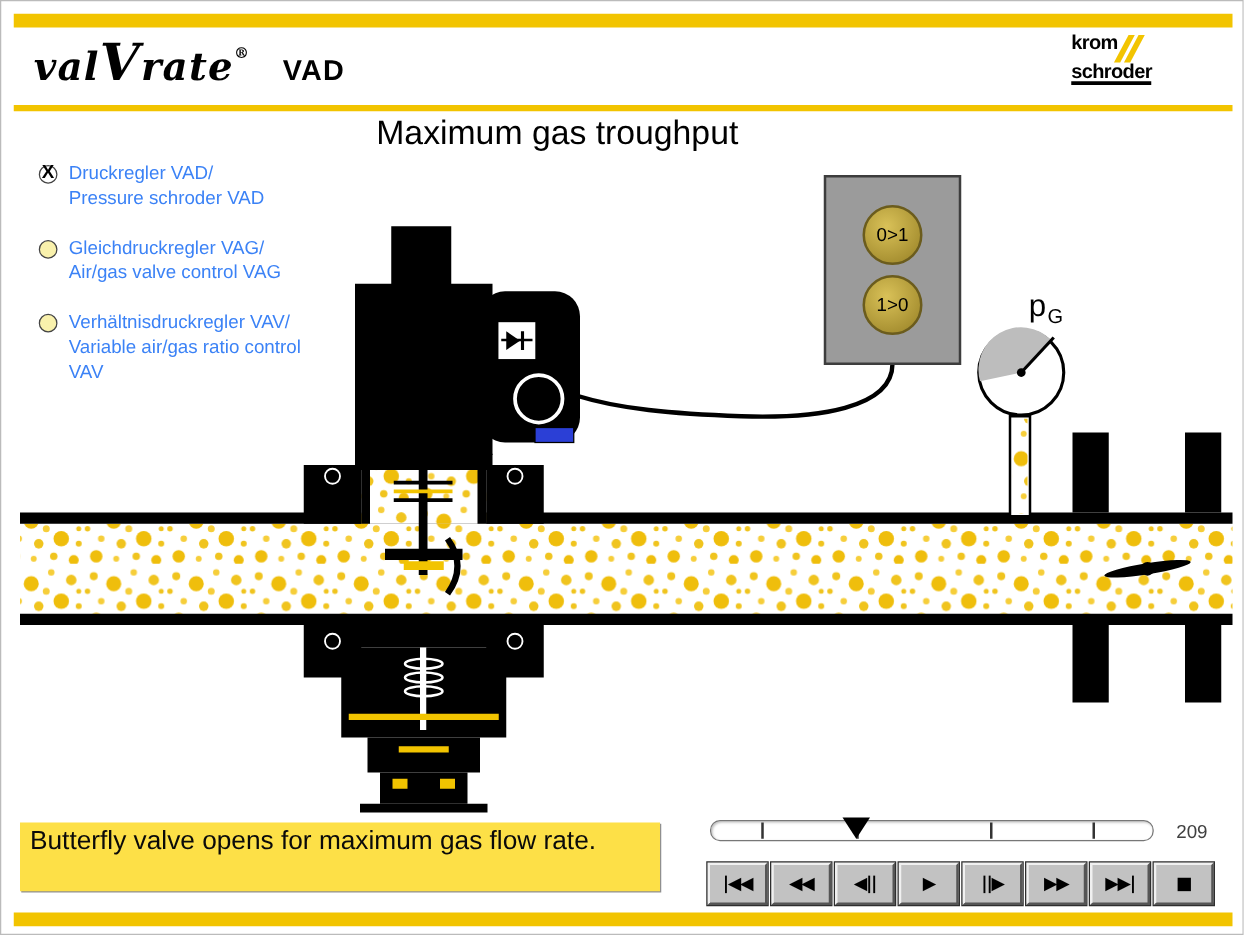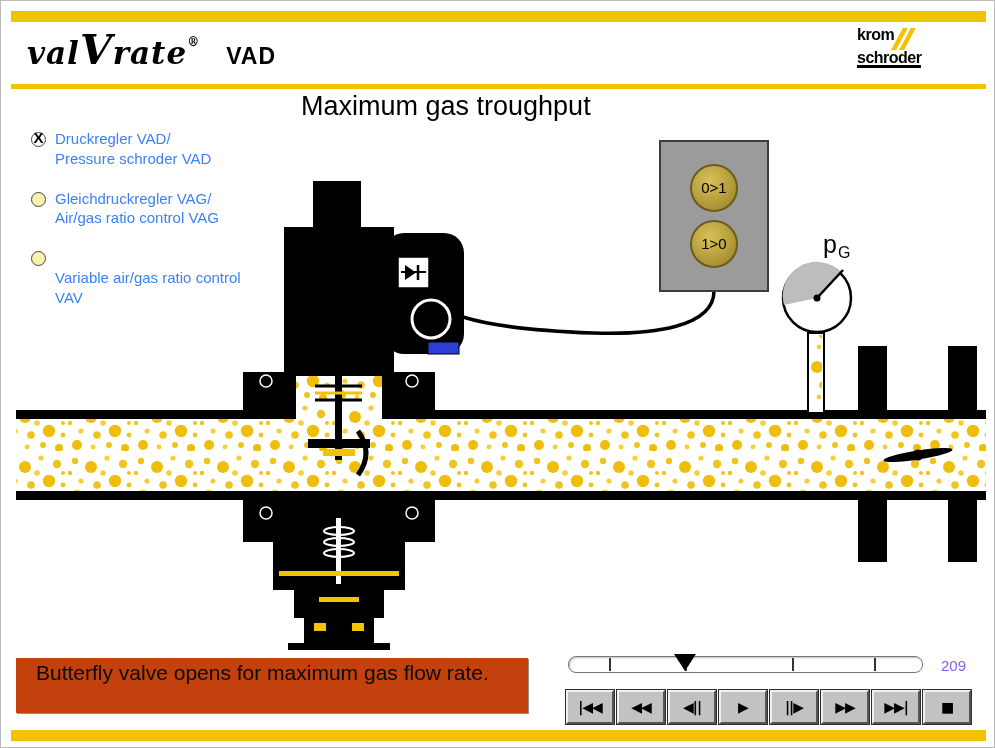--- a/index.html
+++ b/index.html
@@ -30,31 +30,31 @@
   .radio.selected{background:#fff;}
   .radio .mark{position:absolute;left:-1px;top:-4px;width:15px;text-align:center;
                font-size:15px;font-weight:bold;color:#000;}
   .option-labels{font-size:15px;line-height:1.32;color:#3b82f6;}
 
   
   .diagram{position:absolute;left:0;top:0;}
   .diagram text{font-family:"Liberation Sans",sans-serif;fill:#000;}
 
   
-  .caption{position:absolute;left:15px;top:657px;width:512px;height:55px;background:#c2410c;
-           box-sizing:border-box;padding:2px 20px;font-size:21px;line-height:1.26;color:#0a0a0a;
+  .caption{position:absolute;left:15px;top:657px;width:512px;height:55px;background:#fde047;
+           box-sizing:border-box;padding:2px 8px;font-size:21px;line-height:1.26;color:#0a0a0a;
            box-shadow:1px 1px 0 #8f8f8f;}
 
   
   .slider{position:absolute;left:567px;top:655px;width:353px;height:15px;background:#fff;
           border:1px solid #777;border-radius:8px;box-shadow:inset 1px 1px 2px #bdbdbd;}
   .tick{position:absolute;top:1px;bottom:1px;width:2px;background:#333;}
   .marker{position:absolute;left:105px;top:-3px;width:0;height:0;
           border-left:11px solid transparent;border-right:11px solid transparent;border-top:17px solid #000;}
-  .frame-num{position:absolute;left:940px;top:656px;font-size:15px;color:#8b5cf6;}
+  .frame-num{position:absolute;left:940px;top:656px;font-size:15px;color:#404040;}
 
   
   .controls{position:absolute;left:565px;top:689px;display:flex;gap:3px;}
   .ctrl-btn{width:48px;height:34px;background:#C2C2C2;
             border:2px solid;border-color:#F0F0F0 #555 #555 #F0F0F0;outline:1px solid #2e2e2e;
             display:flex;align-items:center;justify-content:center;
             font-family:"DejaVu Sans",sans-serif;font-size:14px;font-weight:bold;color:#000;
             letter-spacing:-1px;padding:0;cursor:pointer;}
 </style>
 </head>
@@ -211,25 +211,25 @@
 
   <div class="options">
     <div class="option">
       <span class="radio selected">
           <span class="mark">X</span>
         </span>
       <span class="option-labels"><span>Druckregler VAD/</span><br><span>Pressure schroder VAD</span></span>
     </div>
     <div class="option">
       <span class="radio"></span>
-      <span class="option-labels"><span>Gleichdruckregler VAG/</span><br><span>Air/gas ratio control VAG</span></span>
+      <span class="option-labels"><span>Gleichdruckregler VAG/</span><br><span>Air/gas valve control VAG</span></span>
     </div>
     <div class="option">
       <span class="radio"></span>
-      <span class="option-labels"><br><span>Variable air/gas ratio control VAV</span></span>
+      <span class="option-labels"><span>Verhältnisdruckregler VAV/</span><br><span>Variable air/gas ratio control VAV</span></span>
     </div>
   </div>
 
   <div class="caption">Butterfly valve opens for maximum gas flow rate.</div>
 
   <div class="slider">
     <div class="tick" style="left:40px"></div>
     <div class="tick" style="left:116px"></div>
     <div class="tick" style="left:223px"></div>
     <div class="tick" style="left:305px"></div>

